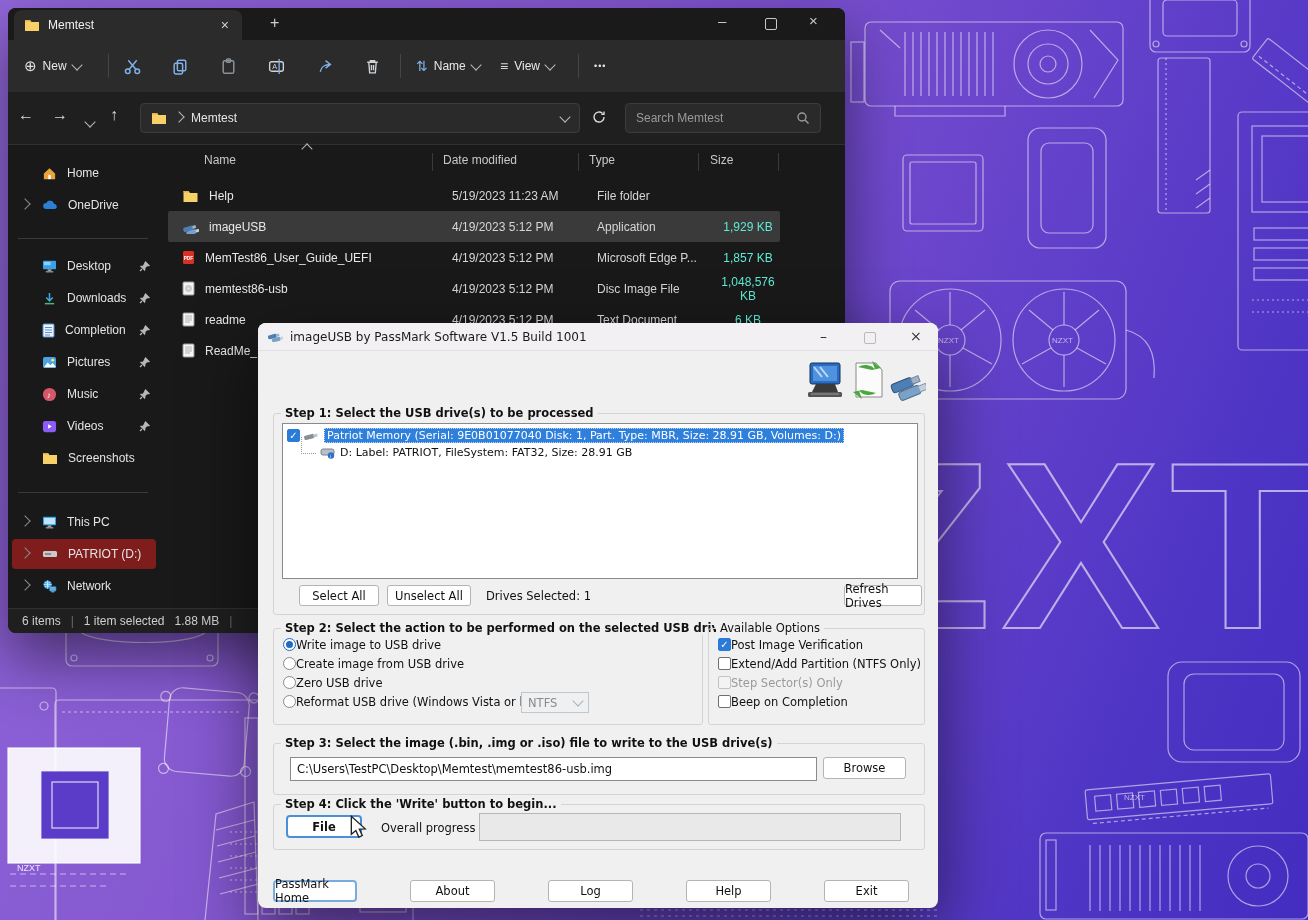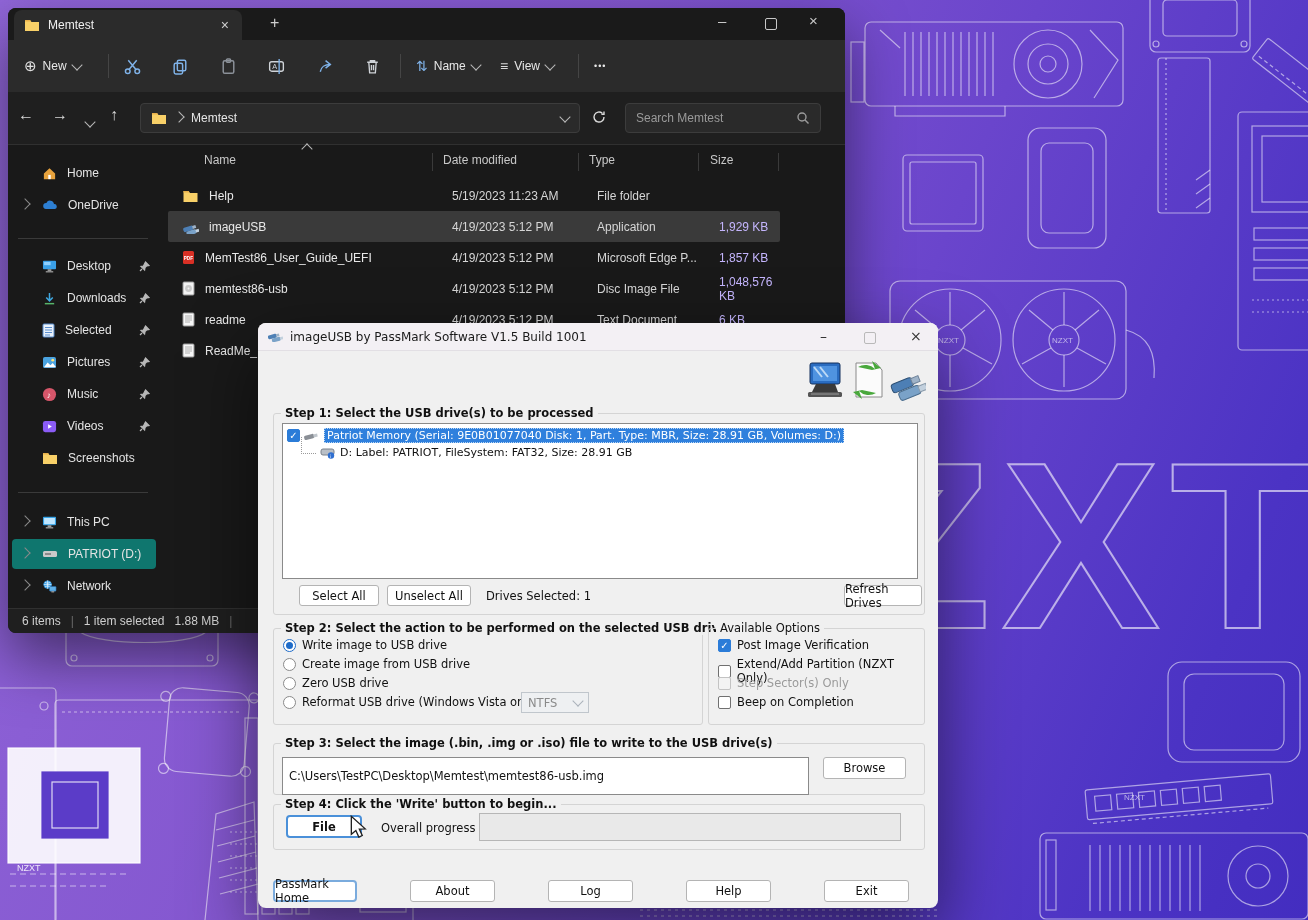--- a/index.html
+++ b/index.html
@@ -26,32 +26,32 @@
   .chev{width:7px;height:7px;border-right:1.6px solid #b9b9b9;border-bottom:1.6px solid #b9b9b9;display:inline-block;transform:rotate(45deg);margin-top:-3px}
   .chev.r{transform:rotate(-45deg)}
   .chev.u{transform:rotate(-135deg)}
   .navbar{position:absolute;left:0;top:84px;width:100%;height:52px;background:#1f1f1f;border-bottom:1px solid #303030}
   .navbtn{position:absolute;top:14px;color:#d9d9d9;font-size:16px}
   .addrbar{position:absolute;left:132px;top:11px;width:440px;height:30px;background:#2a2a2a;border:1px solid #3c3c3c;border-radius:4px;display:flex;align-items:center;gap:8px;padding:0 10px;box-sizing:border-box}
   .searchbox{position:absolute;left:617px;top:11px;width:196px;height:30px;background:#2a2a2a;border:1px solid #3c3c3c;border-radius:4px;display:flex;align-items:center;gap:8px;padding:11px 10px;box-sizing:border-box;color:#9a9a9a}
   .sidebar{position:absolute;left:0;top:137px;width:152px;bottom:25px;background:#191919}
   .sbitem{position:absolute;left:4px;width:144px;height:30px;border-radius:4px;display:flex;align-items:center;gap:10px;padding:0 6px;box-sizing:border-box;color:#e4e4e4}
   .sbitem .sbchev{width:14px;display:inline-flex;justify-content:center}
-  .sbitem.sel{background:#0f766e}
+  .sbitem.sel{background:#7f1d1d}
   .sbdiv{position:absolute;left:10px;width:130px;height:1px;background:#3a3a3a}
   .pin{margin-left:auto}
   .filearea{position:absolute;left:152px;top:137px;right:0;bottom:25px;background:#191919}
   .colhdr{position:absolute;top:8px;color:#c8c8c8;font-size:12px}
   .coldiv{position:absolute;top:8px;width:1px;height:18px;background:#3a3a3a}
   .frow{position:absolute;left:8px;width:612px;height:31px;display:flex;align-items:center;color:#e8e8e8}
   .frow.sel{background:#3a3a3a;border-radius:2px}
   .fcell-name{display:flex;align-items:center;gap:10px;width:270px;padding-left:14px}
   .fcell-date{width:145px;color:#d6d6d6}
   .fcell-type{width:122px;color:#d6d6d6}
-  .fcell-size{width:58px;text-align:left;color:#c4b5fd}
+  .fcell-size{width:58px;text-align:center;color:#5eead4}
   .statusbar{position:absolute;left:0;bottom:0;width:100%;height:25px;background:#1f1f1f;border-top:1px solid #303030;display:flex;align-items:center;gap:10px;padding:0 14px;box-sizing:border-box;color:#cfcfcf;font-size:12px}
   .wctl{position:absolute;top:4px;color:#c8c8c8;font-size:15px}
   .maxbox{width:10px;height:10px;border:1.3px solid #c8c8c8;display:inline-block;border-radius:2px}
   
   #dialog{position:absolute;left:258px;top:323px;width:680px;height:585px;border-radius:8px;background:#f0f0f0;
     box-shadow:0 28px 70px rgba(0,0,0,.55);z-index:3;font-family:"DejaVu Sans",sans-serif;font-size:11.5px;color:#111;overflow:hidden}
   .dtitle{position:absolute;left:0;top:0;width:100%;height:28px;background:#f3f0f4;border-bottom:1px solid #e2dfe4;display:flex;align-items:center;gap:7px;padding:0 10px;box-sizing:border-box;font-size:12px;color:#1a1a1a}
   .dctl{position:absolute;top:5px;font-size:14px;color:#333}
   .dheading{position:absolute;left:15px;top:46px;font-family:"Liberation Sans",sans-serif;font-size:18px;font-weight:700;color:#000}
   .grp{position:absolute;border:1px solid #d4d4d4;border-radius:3px}
@@ -64,21 +64,21 @@
   .cb.on{background:#2b7cd8;border-color:#2b7cd8}
   .cb.dis{border-color:#c3c3c3;background:#f3f3f3}
   .radio{width:13px;height:13px;box-sizing:border-box;border:1px solid #8a8a8a;border-radius:50%;background:#fff;display:inline-flex;align-items:center;justify-content:center}
   .radio.on{border:1.5px solid #1e6bc8}
   .radio.on i{width:7px;height:7px;border-radius:50%;background:#1e6bc8;display:block}
   .btn{position:absolute;background:#fff;border:1px solid #b4b4b4;border-radius:3px;font-size:11.5px;display:flex;align-items:center;justify-content:center;box-sizing:border-box;color:#111}
   .btn.focus{border:2px solid #4a90d9}
   .field{position:absolute;background:#fff;border:1px solid #8a8a8a;display:flex;align-items:center;padding:0 6px;box-sizing:border-box;font-size:11.5px}
   .combo{position:absolute;background:#eef0f2;border:1px solid #c0c6cc;color:#8a8a8a;display:flex;align-items:center;justify-content:space-between;padding:0 6px;box-sizing:border-box}
   .pbar{position:absolute;background:#e9e9e9;border:1px solid #b6b6b6}
-  .optrow{position:absolute;display:flex;align-items:center;gap:6px}
+  .optrow{position:absolute;display:flex;align-items:flex-start;}
   .optrow.dis{color:#9a9a9a}
   .treeline{width:14px;height:16px;border-left:1px dotted #9a9a9a;border-bottom:1px dotted #9a9a9a;margin-left:6px;margin-top:-14px}
   #cursor{position:absolute;left:349px;top:815px;z-index:5}
 </style>
 </head>
 <body>
 
 <svg id="bgart" width="1308" height="920" viewBox="0 0 1308 920">
   <g stroke="rgba(255,255,255,.55)" fill="none" stroke-width="1.2">
 
@@ -362,21 +362,21 @@
             <path d="M3 8l-2 2"></path>
           </g>
         </svg>
     </div>
     <div class="sbitem" style="top:170px">
       <span class="sbchev"></span>
       <svg width="13" height="15" viewBox="0 0 13 15">
           <rect x="1" y="1" width="11" height="13" rx="1" fill="#eaf2fb" stroke="#5b8fd0"></rect>
           <path d="M3 4.5h7M3 7h7M3 9.5h7M3 12h5" stroke="#5b8fd0"></path>
         </svg>
-      <span>Selected</span>
+      <span>Completion</span>
       <svg class="pin" width="11" height="11" viewBox="0 0 11 11">
           <g stroke="#b8b8b8" stroke-width="1.2" fill="none">
             <path d="M6.5 1l3.5 3.5-2.3.4L6 6.6 5.6 9 2 5.4l2.4-.4z" fill="#b8b8b8"></path>
             <path d="M3 8l-2 2"></path>
           </g>
         </svg>
     </div>
     <div class="sbitem" style="top:202px">
       <span class="sbchev"></span>
       <svg width="15" height="13" viewBox="0 0 16 14">
@@ -664,35 +664,35 @@
   </div>
 
   <div class="grp" style="left:450px;top:305px;width:215px;height:95px">
     <span class="glabel plain">Available Options</span>
     <div class="optrow" style="left:9px;top:9px">
       <span class="cb on">✓</span>
       <span>Post Image Verification</span>
     </div>
     <div class="optrow" style="left:9px;top:28px">
       <span class="cb"></span>
-      <span>Extend/Add Partition (NZXT Only)</span>
+      <span>Extend/Add Partition (NTFS Only)</span>
     </div>
     <div class="optrow dis" style="left:9px;top:47px">
       <span class="cb dis"></span>
       <span>Step Sector(s) Only</span>
     </div>
     <div class="optrow" style="left:9px;top:66px">
       <span class="cb"></span>
       <span>Beep on Completion</span>
     </div>
   </div>
 
   <div class="grp" style="left:15px;top:420px;width:650px;height:50px">
     <span class="glabel">Step 3: Select the image (.bin, .img or .iso) file to write to the USB drive(s)</span>
-    <div class="field" style="left:8px;top:13px;width:527px;height:38px">C:\Users\TestPC\Desktop\Memtest\memtest86-usb.img</div>
+    <div class="field" style="left:16px;top:13px;width:527px;height:24px">C:\Users\TestPC\Desktop\Memtest\memtest86-usb.img</div>
     <div class="btn" style="left:549px;top:13px;width:83px;height:22px">Browse</div>
   </div>
 
   <div class="grp" style="left:15px;top:481px;width:650px;height:44px">
     <span class="glabel">Step 4: Click the 'Write' button to begin...</span>
     <div class="btn focus" style="left:12px;top:10px;width:76px;height:23px;font-weight:700;border-radius:4px">File</div>
     <span class="abs" style="left:107px;top:16px">Overall progress</span>
     <div class="pbar" style="left:205px;top:8px;width:420px;height:26px"></div>
   </div>
 

